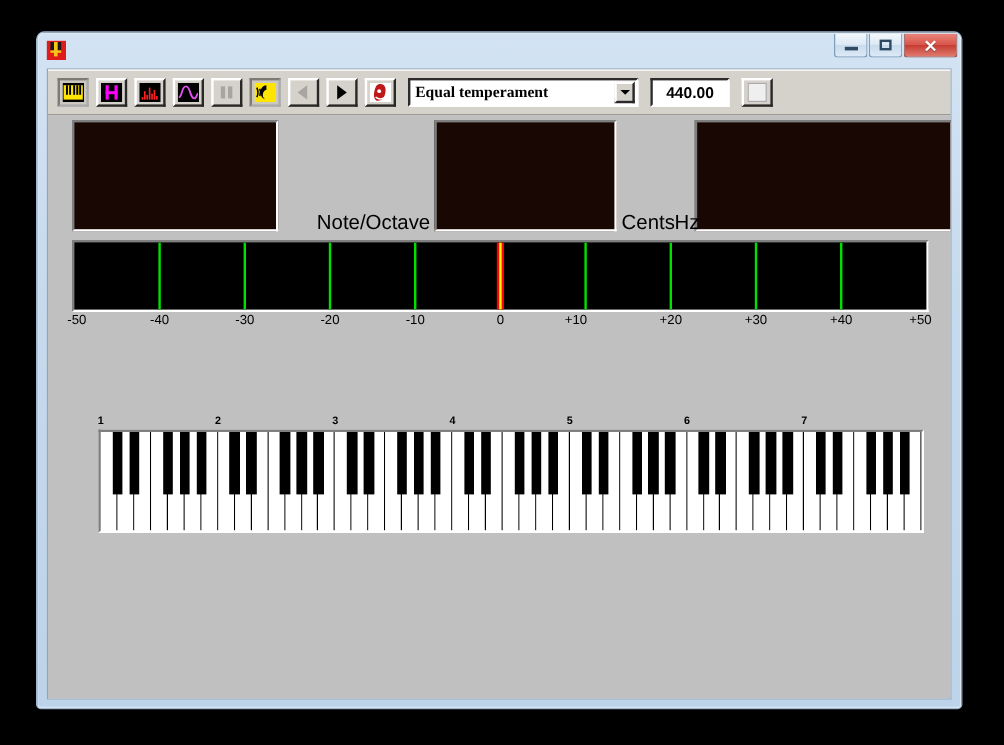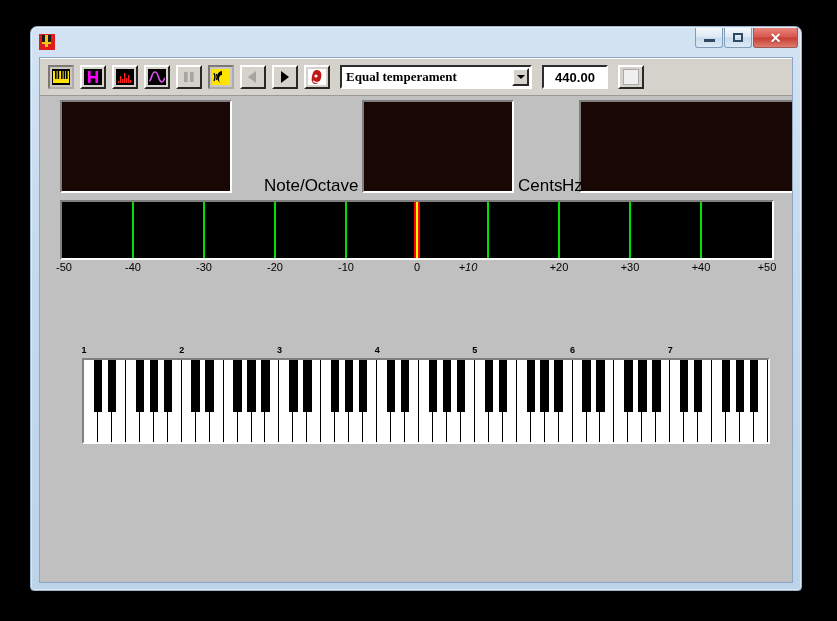--- a/index.html
+++ b/index.html
@@ -584,21 +584,21 @@
             <div class="gridline" style="left: 567px; background: rgb(0, 224, 0);"></div>
             <div class="gridline" style="left: 638px; background: rgb(0, 224, 0);"></div>
           </div>
         <div id="meter-scale">
             <div class="scale-tick" style="left: 4px;">-50</div>
             <div class="scale-tick" style="left: 73px;">-40</div>
             <div class="scale-tick" style="left: 144px;">-30</div>
             <div class="scale-tick" style="left: 215px;">-20</div>
             <div class="scale-tick" style="left: 286px;">-10</div>
             <div class="scale-tick" style="left: 357px;">0</div>
-            <div class="scale-tick" style="left: 408px; font-style: italic;">+10</div>
+            <div class="scale-tick" style="left: 420px;">+10</div>
             <div class="scale-tick" style="left: 499px;">+20</div>
             <div class="scale-tick" style="left: 570px;">+30</div>
             <div class="scale-tick" style="left: 641px;">+40</div>
             <div class="scale-tick" style="left: 707px;">+50</div>
           </div>
       </div>
 
       <div id="keyboard-area">
         <div id="octave-numbers">
             <div class="octave-num" style="left: 2px;">1</div>

